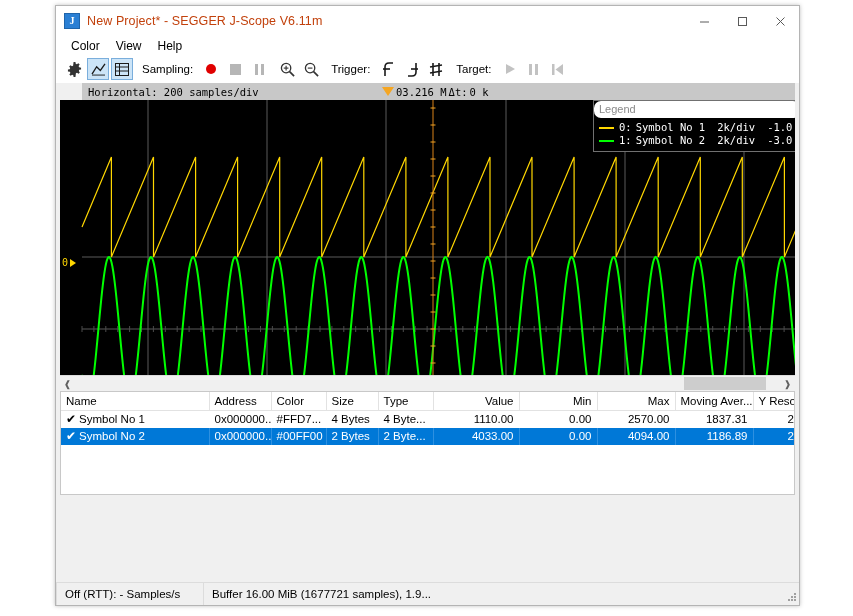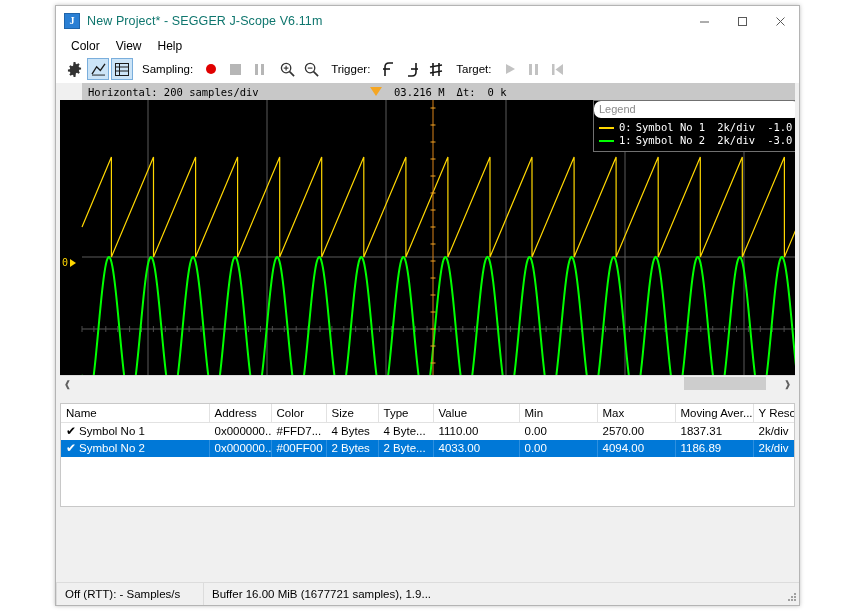--- a/index.html
+++ b/index.html
@@ -17,21 +17,21 @@
   .titlebar{
     height:30px;display:flex;align-items:center;background:#ffffff;
     position:relative;
   }
   .title-icon{
     width:16px;height:16px;margin-left:8px;margin-right:7px;
     background:#2a7fd4;border:1px solid #1f64aa;box-sizing:border-box;
     color:#fff;font-size:10px;font-weight:bold;line-height:14px;text-align:center;
     font-family:"Liberation Serif", serif;
   }
-  .title-text{font-size:12.5px;color:#0f766e;letter-spacing:.1px;}
+  .title-text{font-size:12.5px;color:#c2410c;letter-spacing:.1px;}
   .win-btns{position:absolute;right:0;top:0;height:30px;display:flex;}
   .win-btn{width:38px;height:30px;display:flex;align-items:center;justify-content:center;}
   .win-btn svg{display:block;}
   
   .menubar{height:20px;display:flex;align-items:center;background:#ffffff;padding-left:7px;}
   .menu-item{font-size:12px;color:#000;padding:2px 8px;}
   
   .toolbar{
     height:26px;display:flex;align-items:center;background:#ffffff;
     padding-left:6px;border-bottom:1px solid #ffffff;
@@ -42,21 +42,21 @@
   .tb-sep{width:4px;}
   
   .scope-wrap{position:relative;margin:0 4px;height:308px;}
   .scope-header{
     position:absolute;left:22px;top:0;right:0;height:17px;
     background:#c8c8c8;border-bottom:1px solid #8a8a8a;
     display:flex;align-items:center;
     font-family:"DejaVu Sans Mono", monospace;font-size:10.5px;color:#000;
   }
   .sh-left{padding-left:6px;}
-  .sh-right{position:absolute;left:288px;display:flex;align-items:center;gap:12px;}
+  .sh-right{position:absolute;left:300px;display:flex;align-items:center;gap:2px;}
   .tri-down{
     width:0;height:0;border-left:6px solid transparent;border-right:6px solid transparent;
     border-top:9px solid #f5a623;
   }
   .scope-canvas{
     position:absolute;left:0;top:17px;right:0;bottom:0;
     background:#000000;overflow:hidden;
   }
   .legend-box{
     position:absolute;left:533px;top:0;width:208px;
@@ -84,36 +84,36 @@
   .ch-tri{width:0;height:0;border-top:4px solid transparent;border-bottom:4px solid transparent;border-left:6px solid currentColor;margin-left:2px;}
   .hscroll{
     position:absolute;left:0;right:0;bottom:0;height:15px;background:#f0f0f0;
     border-top:1px solid #dcdcdc;display:flex;align-items:center;
   }
   .hs-arrow{width:15px;height:15px;display:flex;align-items:center;justify-content:center;color:#606060;font-size:9px;}
   .hs-track{flex:1;height:15px;position:relative;}
   .hs-thumb{position:absolute;top:1px;height:13px;width:82px;right:14px;background:#cdcdcd;}
   
   .tbl{
-    position:relative;margin:12px 4px;height:104px;background:#fff;
+    position:relative;margin:0 4px;height:104px;background:#fff;
     border:1px solid #c8c8c8;box-sizing:border-box;overflow:hidden;
   }
   table{border-collapse:collapse;width:100%;table-layout:fixed;font-size:11.5px;}
   thead th{
     font-weight:normal;text-align:left;color:#000;background:#fff;
     border-right:1px solid #e2e2e2;border-bottom:1px solid #e2e2e2;
     padding:3px 5px;height:17px;box-sizing:border-box;
     white-space:nowrap;overflow:hidden;
   }
   tbody td{
     padding:2px 5px;height:17px;box-sizing:border-box;color:#000;
     white-space:nowrap;overflow:hidden;border-right:1px solid transparent;
   }
   tr.selected td{background:#0078d7;color:#ffffff;border-right:1px solid #2e90e0;}
-  .num{text-align:left;}
+  .num{text-align:right;}
   .namecell{display:flex;align-items:center;gap:3px;}
   .check{color:#000;font-size:12px;line-height:11px;}
   tr.selected .check{color:#ffffff;}
   
   .statusbar{
     position:absolute;left:0;right:0;bottom:0;height:22px;
     background:#f0f0f0;border-top:1px solid #dcdcdc;
     display:flex;align-items:center;font-size:11.5px;color:#000;
   }
   .sb-cell{padding:0 8px;height:22px;display:flex;align-items:center;}

